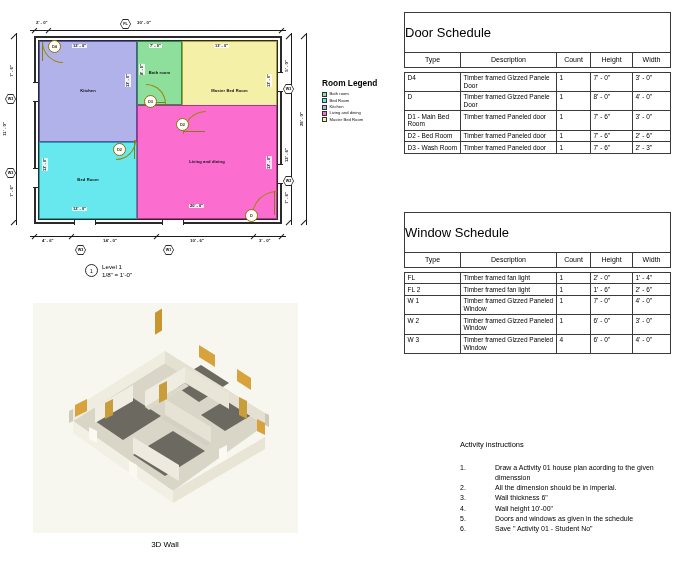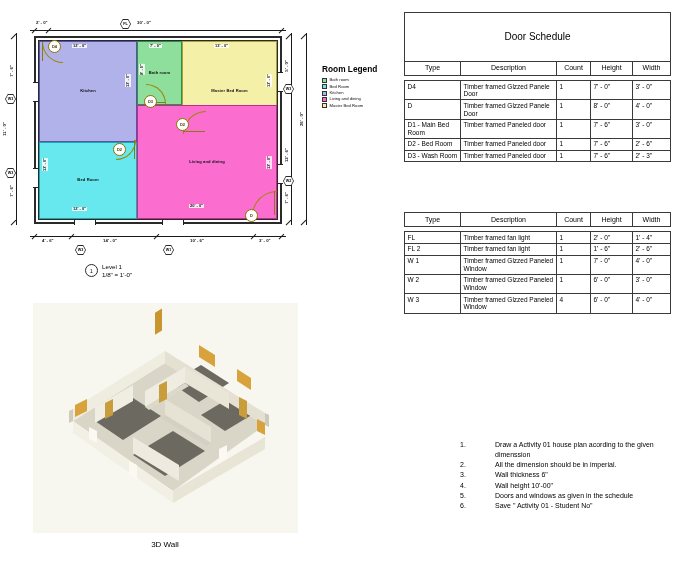--- a/index.html
+++ b/index.html
@@ -70,39 +70,39 @@
            border-bottom:.8px solid #222;}
 
   
   .level-title{position:absolute;left:85px;top:263px;display:flex;
         align-items:center;gap:4px;}
   .level-circle{width:11px;height:11px;border:.9px solid #2a2a2a;border-radius:50%;
         display:flex;align-items:center;justify-content:center;font-size:5px;}
   .level-text{font-size:6.2px;line-height:1.25;font-weight:500;}
 
   
-  #legend{position:absolute;left:322px;top:64px;width:70px;}
+  #legend{position:absolute;left:322px;top:78px;width:70px;}
   .legend-title{font-size:8.3px;font-weight:bold;margin-bottom:4px;}
   .legend-row{display:flex;align-items:center;gap:2.5px;margin-bottom:1.3px;}
   .legend-sw{width:5px;height:5px;border:.7px solid #333;box-sizing:border-box;}
   .legend-lb{font-size:4.2px;color:#111;line-height:1;}
 
   
   #view3d{position:absolute;left:33px;top:303px;width:265px;height:230px;
           background:#f7f7f0;}
   #view3d-caption{position:absolute;left:0;top:540px;width:330px;
           text-align:center;font-size:8px;}
 
   
   table{border-collapse:collapse;font-size:6.5px;}
   .sched{position:absolute;background:#fff;}
   .sched table{width:100%;table-layout:fixed;}
   .sched th,.sched td{border:.8px solid #3a3a3a;padding:1.5px 2.5px;
        vertical-align:top;font-weight:normal;line-height:1.18;}
-  .sched .cap{text-align:center;font-size:10px;padding:18px 0;border:.8px solid #3a3a3a;}
+  .sched .cap{font-size:13px;padding:12px 0;border:.8px solid #3a3a3a;}
   .sched .hdr td{text-align:center;font-size:7px;padding:2.5px 0;}
   .spacer td{border:none;height:4px;padding:0;}
 
   #door-schedule{left:404px;top:12px;width:266px;}
   #window-schedule{left:404px;top:212px;width:266px;}
 
   
   #instructions{position:absolute;left:460px;top:440px;width:215px;}
   #instructions .ins-title{font-size:7.5px;margin-bottom:14px;}
   .ins-row{display:flex;font-size:7px;line-height:1.45;}
@@ -386,20 +386,23 @@
 <div class="sched" id="window-schedule">
   <table>
     <colgroup>
         <col style="width:56px">
         <col style="width:96px">
         <col style="width:34px">
         <col style="width:42px">
         <col style="width:38px">
       </colgroup>
     <tbody>
+        <tr>
+          <td class="cap" colspan="5">Window Schedule</td>
+        </tr>
     <tr class="hdr">
       <td>Type</td>
       <td>Description</td>
       <td>Count</td>
       <td>Height</td>
       <td>Width</td>
     </tr>
     <tr class="spacer">
           <td colspan="5"></td>
         </tr>
@@ -436,20 +439,21 @@
       <td>Timber framed Glzzed Paneled Window</td>
       <td>4</td>
       <td>6' - 0"</td>
       <td>4' - 0"</td>
     </tr>
   </tbody>
     </table>
 </div>
 
 <div id="instructions">
+  <div class="ins-title">Activity instructions</div>
   <div class="ins-row">
     <span class="ins-num">1.</span>
     <span class="ins-txt">Draw a Activity 01 house plan acording to the given dimenssion</span>
   </div>
   <div class="ins-row">
     <span class="ins-num">2.</span>
     <span class="ins-txt">All the dimension should be in imperial.</span>
   </div>
   <div class="ins-row">
     <span class="ins-num">3.</span>

